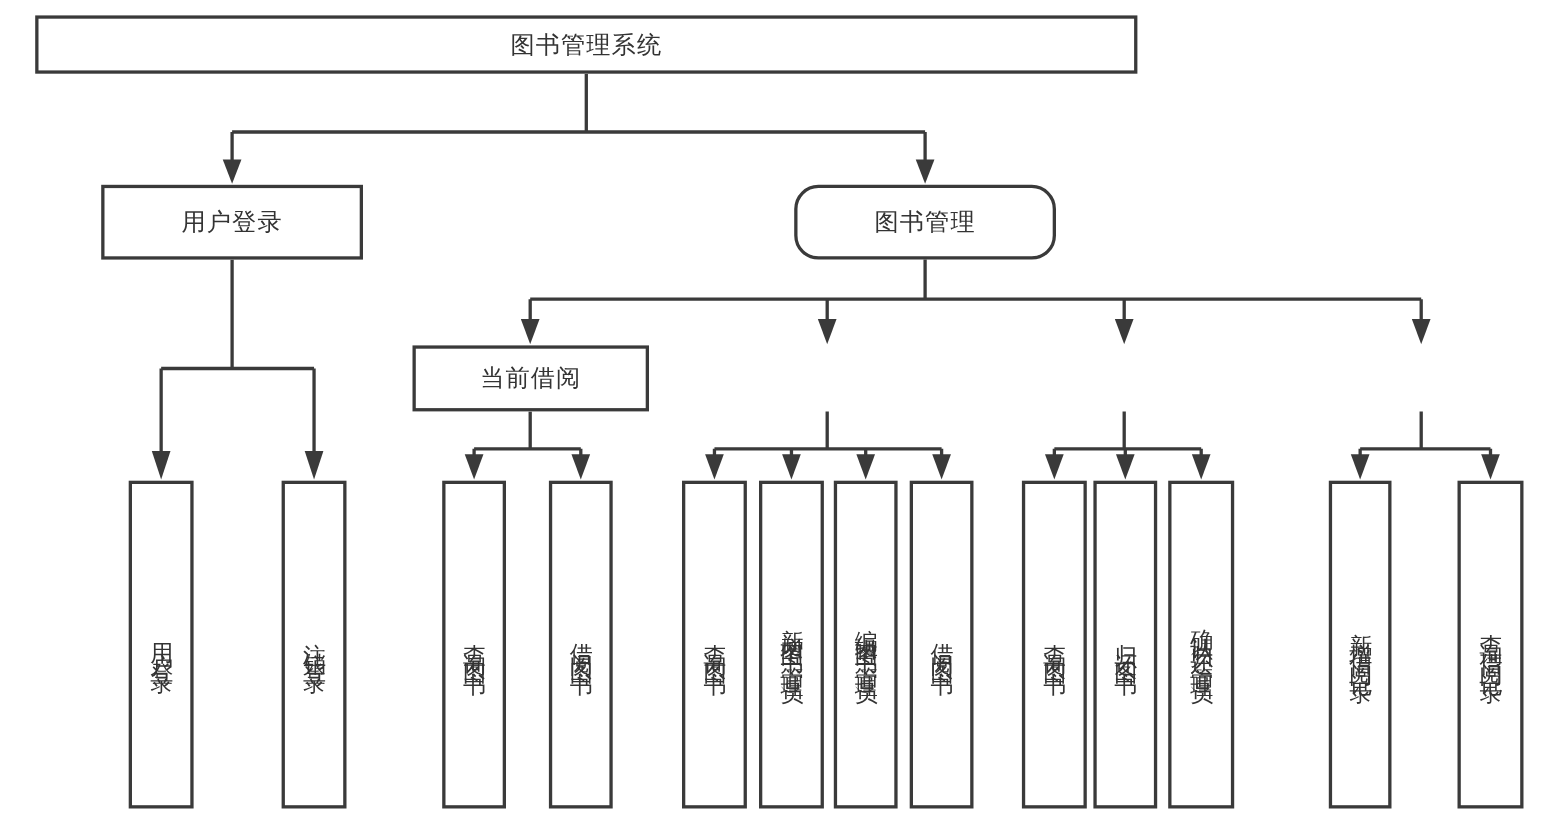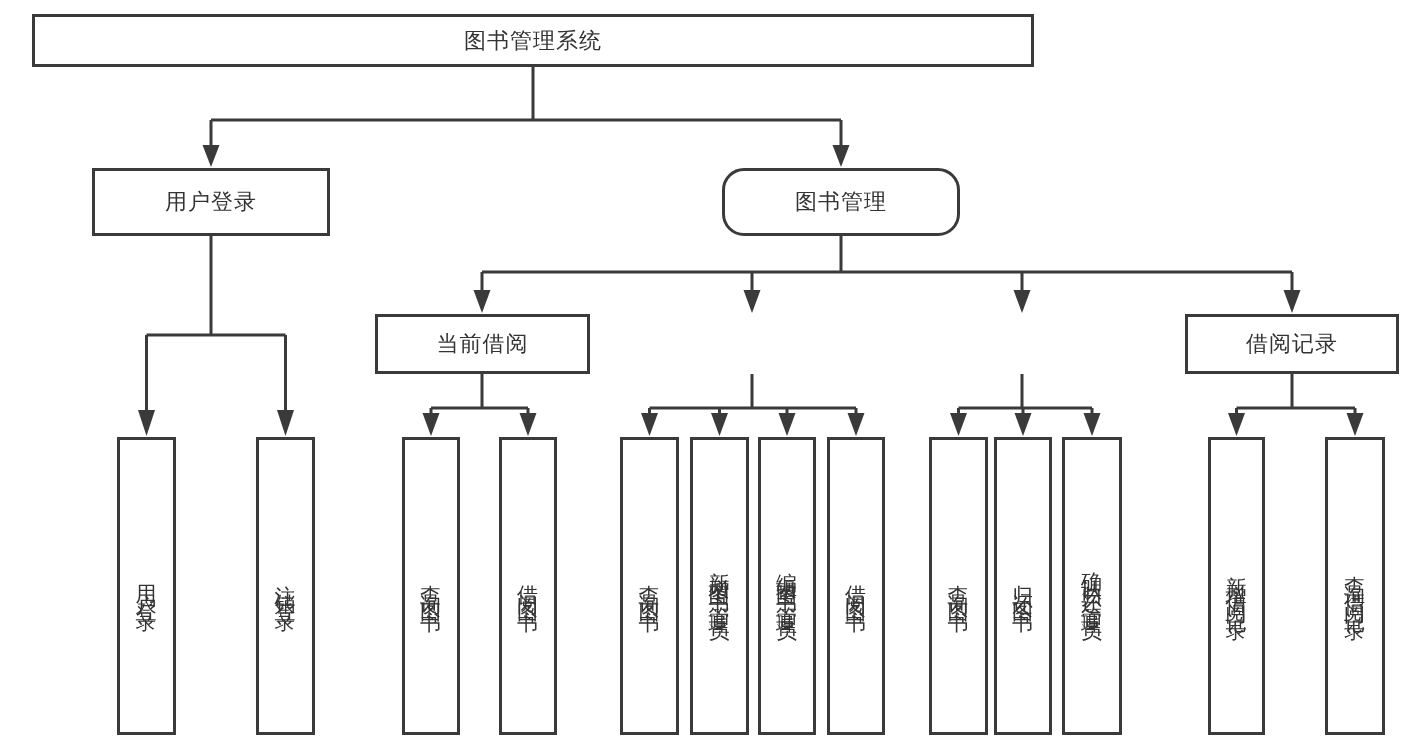--- a/index.html
+++ b/index.html
@@ -102,23 +102,20 @@
   <div class="box b-userlogin">
     <span class="hlabel">用户登录</span>
   </div>
   <div class="box b-bookmgmt">
     <span class="hlabel">图书管理</span>
   </div>
 
   <div class="box b-newbooks">
     <span class="hlabel">当前借阅</span>
   </div>
-  <div class="box b-borrowrecords">
-    <span class="hlabel">借阅记录</span>
-  </div>
 
   <div class="box leaf l0">
     <span class="vlabel">用户登录</span>
   </div>
   <div class="box leaf l1">
     <span class="vlabel">注销登录</span>
   </div>
   <div class="box leaf l2">
     <span class="vlabel">查询图书</span>
   </div>

